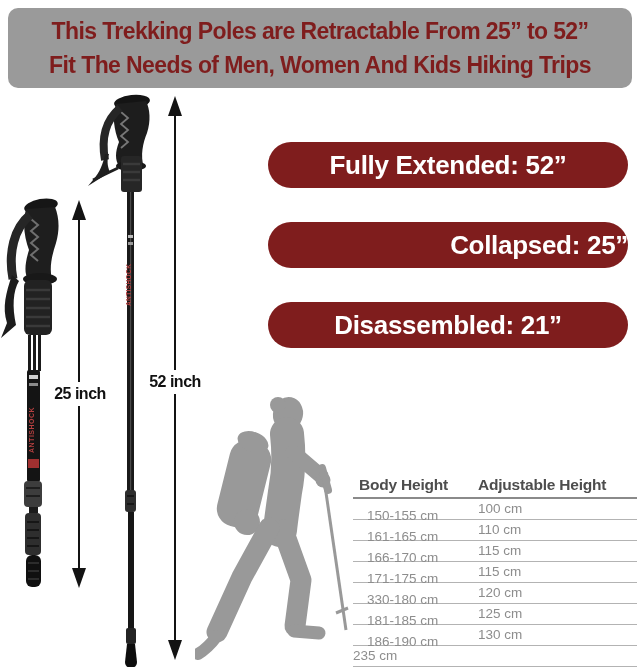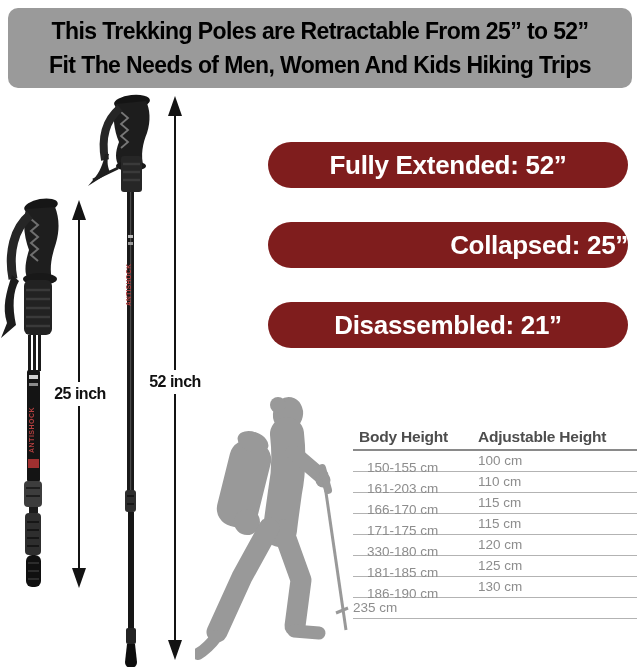--- a/index.html
+++ b/index.html
@@ -1,42 +1,42 @@
 <!DOCTYPE html>
 <html><head>
 <meta charset="utf-8">
 <style>
   html,body{margin:0;padding:0;background:#fff;}
   .stage{position:relative;width:640px;height:667px;background:#ffffff;overflow:hidden;
          font-family:"Liberation Sans","DejaVu Sans",sans-serif;}
 
   
   .banner{position:absolute;left:8px;top:8px;width:624px;height:80px;background:#9a9a9a;
-          border-radius:10px;text-align:center;color:#000000;font-weight:bold;
+          border-radius:10px;text-align:center;color:#7f1d1d;font-weight:bold;
           font-size:23px;line-height:34px;padding-top:6px;box-sizing:border-box;letter-spacing:-0.6px;}
 
   
   .badge{position:absolute;left:268px;width:360px;height:46px;background:#7f1d1d;border-radius:23px;
          color:#ffffff;font-weight:bold;font-size:26px;line-height:46px;text-align:center;letter-spacing:-0.3px;}
   .badge1{top:142px;} .badge2{top:222px;text-align:right;} .badge3{top:302px;}
 
   
   .arrow{position:absolute;width:14px;}
   .arrow .line{position:absolute;left:6px;width:2.2px;background:#131313;}
   .arrow .head-up{position:absolute;left:0;top:0;width:0;height:0;
       border-left:7px solid transparent;border-right:7px solid transparent;border-bottom:20px solid #131313;}
   .arrow .head-down{position:absolute;left:0;width:0;height:0;
       border-left:7px solid transparent;border-right:7px solid transparent;border-top:20px solid #131313;}
   .dim-label{position:absolute;transform:translate(-50%,-50%);background:#ffffff;color:#111111;
       font-weight:bold;font-size:16px;letter-spacing:-0.5px;padding:3px 5px;white-space:nowrap;}
 
   
   .size-table{position:absolute;left:353px;top:420px;width:284px;}
   .t-head{display:flex;align-items:flex-end;height:26px;border-bottom:2px solid #8a8a8a;
-          font-weight:bold;font-size:15.5px;color:#4d4d4d;padding-bottom:3px;letter-spacing:-0.2px;}
+          font-weight:bold;font-size:15.5px;color:#4d4d4d;padding-bottom:3px;letter-spacing:-0.2px;margin-top:48px;}
   .t-row{display:flex;height:20px;line-height:20px;border-bottom:1px solid #b3b3b3;
          font-size:13.5px;color:#8d8d8d;}
   .t-col1{width:44%;box-sizing:border-box;padding-left:6px;text-align:left;}
   .t-row .t-col1{padding-left:14px;margin-top:7px;}
   .t-col2{width:56%;}
 
   svg{position:absolute;display:block;}
 </style>
 </head>
 <body>
@@ -149,21 +149,21 @@
   <div class="size-table">
     <div class="t-head">
       <div class="t-col1">Body Height</div>
       <div class="t-col2">Adjustable Height</div>
     </div>
     <div class="t-row">
       <div class="t-col1">150-155 cm</div>
       <div class="t-col2">100 cm</div>
     </div>
     <div class="t-row">
-      <div class="t-col1">161-203 cm</div>
+      <div class="t-col1">161-165 cm</div>
       <div class="t-col2">110 cm</div>
     </div>
     <div class="t-row">
       <div class="t-col1">166-170 cm</div>
       <div class="t-col2">115 cm</div>
     </div>
     <div class="t-row">
       <div class="t-col1">171-175 cm</div>
       <div class="t-col2">115 cm</div>
     </div>

